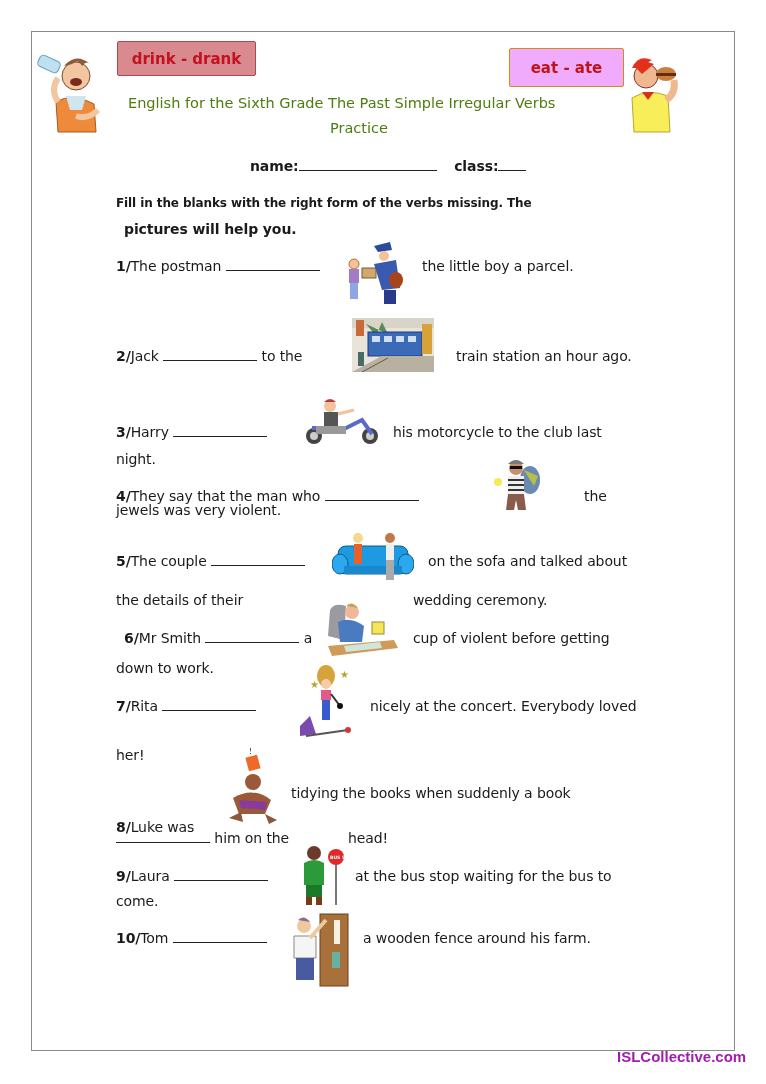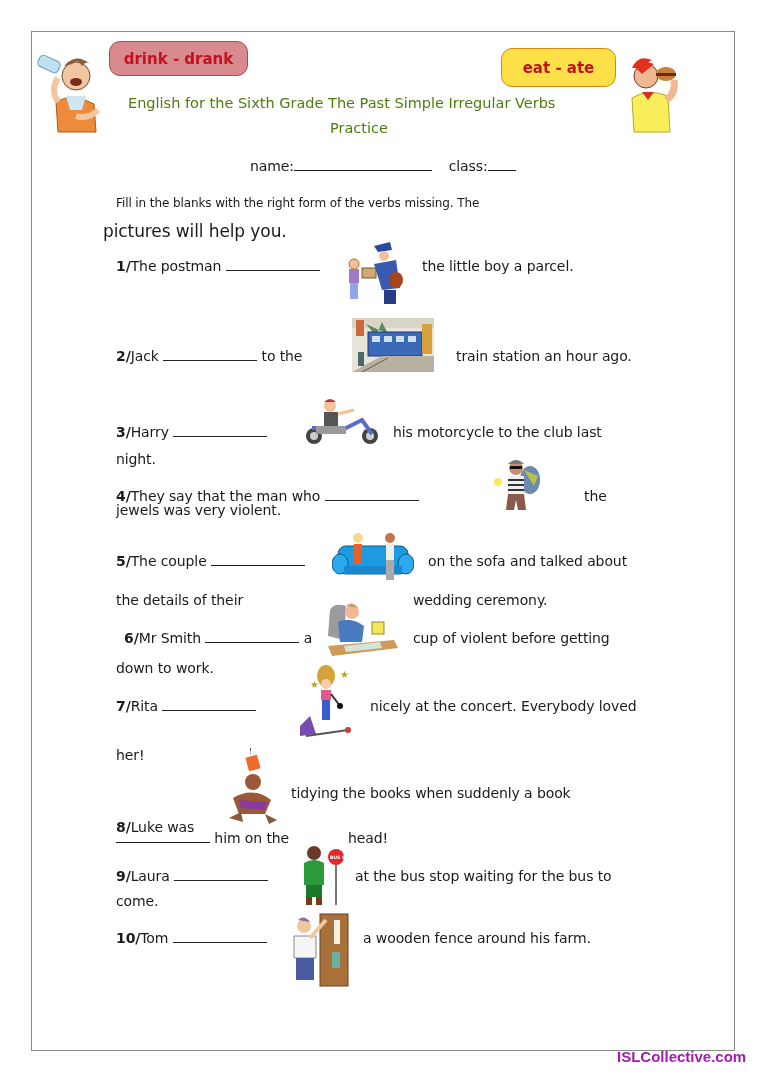--- a/index.html
+++ b/index.html
@@ -1,27 +1,27 @@
 <!DOCTYPE html>
 <html><head>
 <meta charset="utf-8">
 <style>
   html, body { margin:0; padding:0; background:#ffffff; }
   body { width:766px; height:1084px; position:relative; overflow:hidden;
          font-family:"DejaVu Sans", sans-serif; color:#111; }
   .page-frame { position:absolute; left:31px; top:31px; width:704px; height:1020px;
                 border:1px solid #8a8a8a; box-sizing:border-box; }
   .txt { position:absolute; font-size:14px; white-space:nowrap; color:#1a1a1a; letter-spacing:-0.1px; }
-  .bold { font-weight:normal;text-align:right; }
+  .bold { font-weight:bold;text-align:right; }
   .num { font-weight:bold; }
   .blank { display:inline-block; border-bottom:1.3px solid #222; height:12px; vertical-align:baseline; }
-  .badge { position:absolute; border-radius:11px; display:flex; align-items:center; justify-content:center;
-           font-family:"DejaVu Sans", sans-serif; font-weight:bold; font-size:15px; }
+  .badge { position:absolute; border-radius:2px; display:flex; align-items:center; justify-content:center;
+           font-family:"DejaVu Sans", sans-serif; font-weight:bold; font-size:15px;margin-left:8px; }
   .badge-drink { left:109px; top:41px; width:137px; height:33px; background:#d88a8e; border:1.5px solid #a94a50; color:#c2121f; }
-  .badge-eat { left:501px; top:48px; width:113px; height:37px; background:#fde047; border:1.5px solid #d68a10; color:#c0141c; }
+  .badge-eat { left:501px; top:48px; width:113px; height:37px; background:#f0abfc; border:1.5px solid #d68a10; color:#c0141c; }
   .title { position:absolute; font-size:14.5px; color:#4d7c0f; white-space:nowrap; }
   .pic { position:absolute; }
   .watermark { position:absolute; left:617px; top:1048px; font-family:"Liberation Sans", sans-serif;
                font-weight:bold; font-size:15px; color:#a21caf; }
 </style>
 </head>
 <body>
 
 <div class="page-frame"></div>
 
@@ -53,21 +53,21 @@
 <div class="title" style="left:128px;top:95px">English for the Sixth Grade The Past Simple Irregular Verbs</div>
 <div class="title" style="left:330px;top:120px">Practice</div>
 
 <div class="txt bold" style="left:250px;top:158px;font-size:14px">
   <span>name:</span><span class="blank" style="width:138px"></span>
   <span style="display:inline-block;width:8px"></span>
   <span>class:</span><span class="blank" style="width:28px"></span>
 </div>
 
 <div class="txt bold" style="left:116px;top:196px;font-size:12px">Fill in the blanks with the right form of the verbs missing. The</div>
-<div class="txt bold" style="left:103px;top:221px;font-size:17px">pictures will help you.</div>
+<div class="txt bold" style="left:124px;top:221px;font-size:14px">pictures will help you.</div>
 
 <div class="txt" style="left:116px;top:258px">
   <span class="num">1/</span><span>The postman</span>
   <span class="blank" style="width:94px"></span>
 </div>
 <svg class="pic" style="left:344px;top:240px" width="68" height="68" viewBox="0 0 68 68">
   <circle cx="10" cy="24" r="5" fill="#f2c29a" stroke="#c06a2a"></circle>
   <rect x="5" y="29" width="10" height="14" fill="#a37ac6"></rect>
   <rect x="6" y="43" width="8" height="16" fill="#8fa6e6"></rect>
   <rect x="18" y="28" width="14" height="10" fill="#d0a870" stroke="#7a5a2a"></rect>

